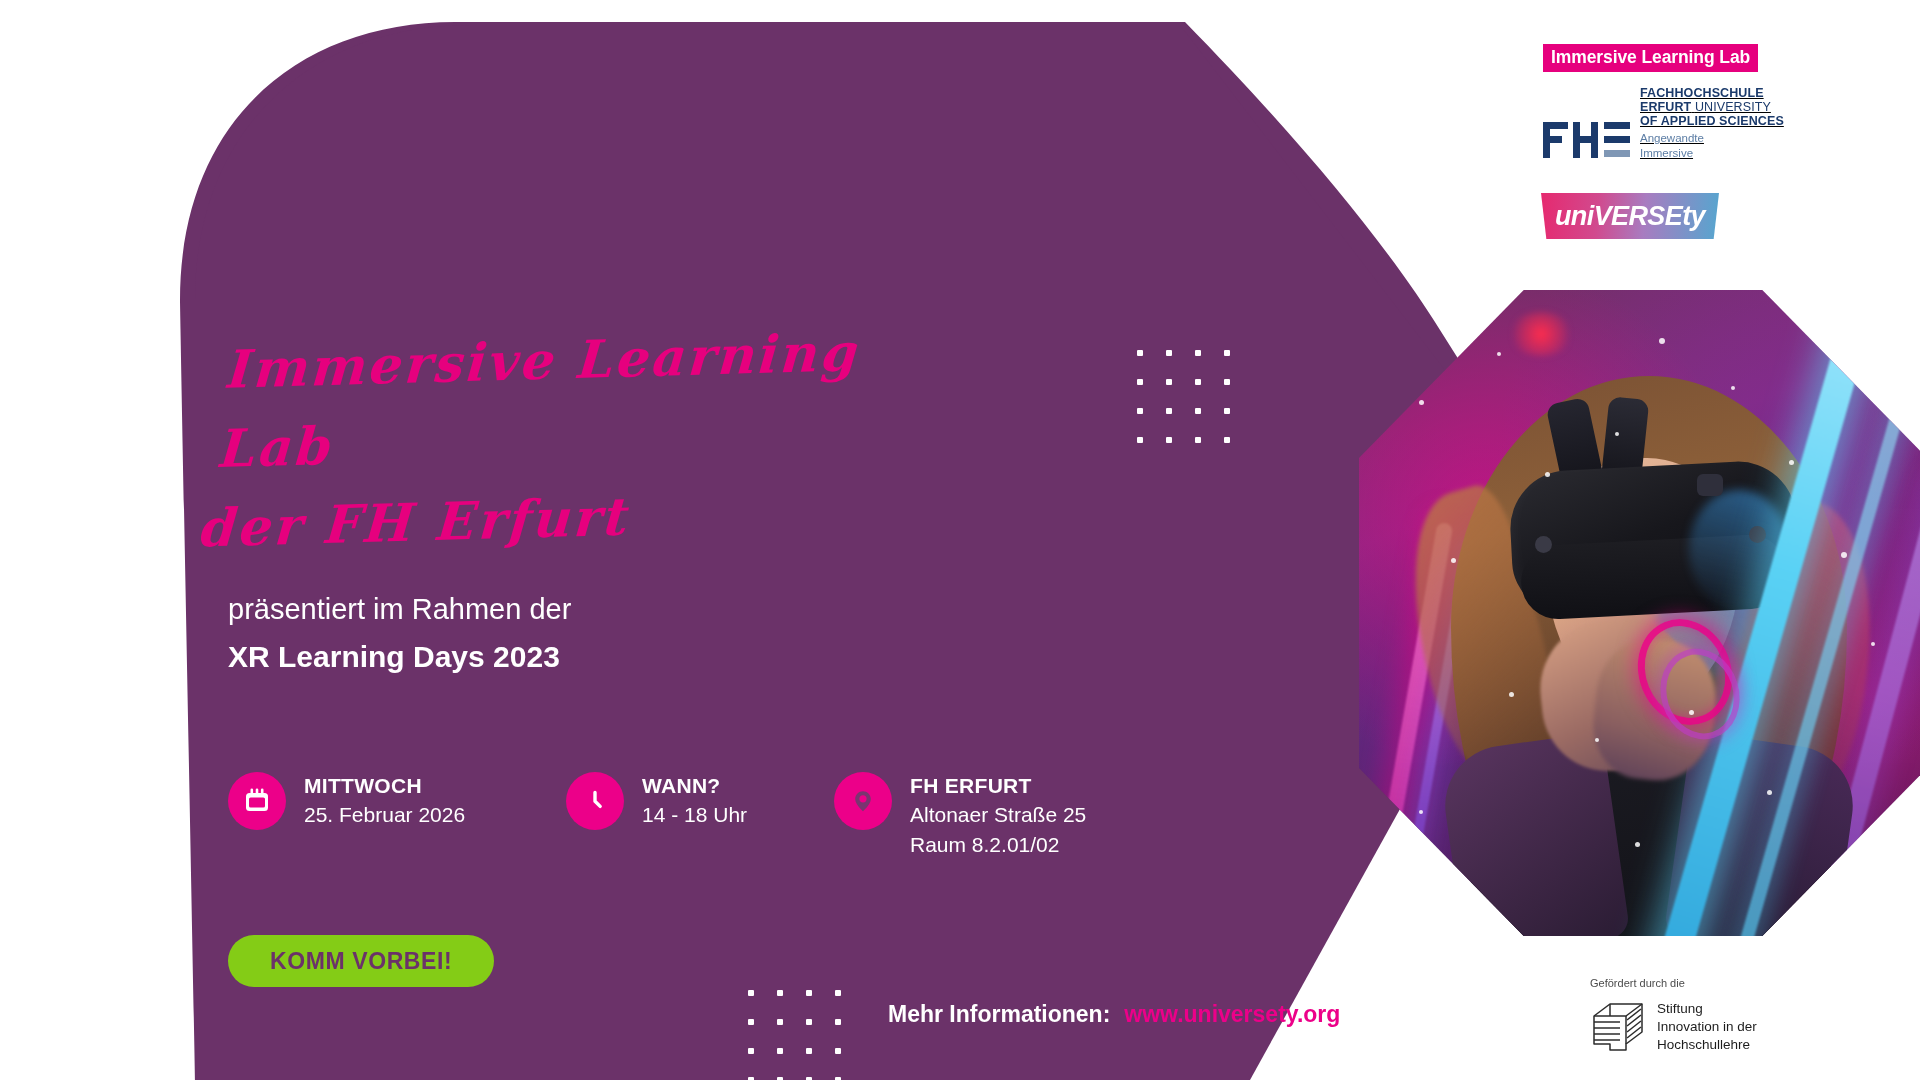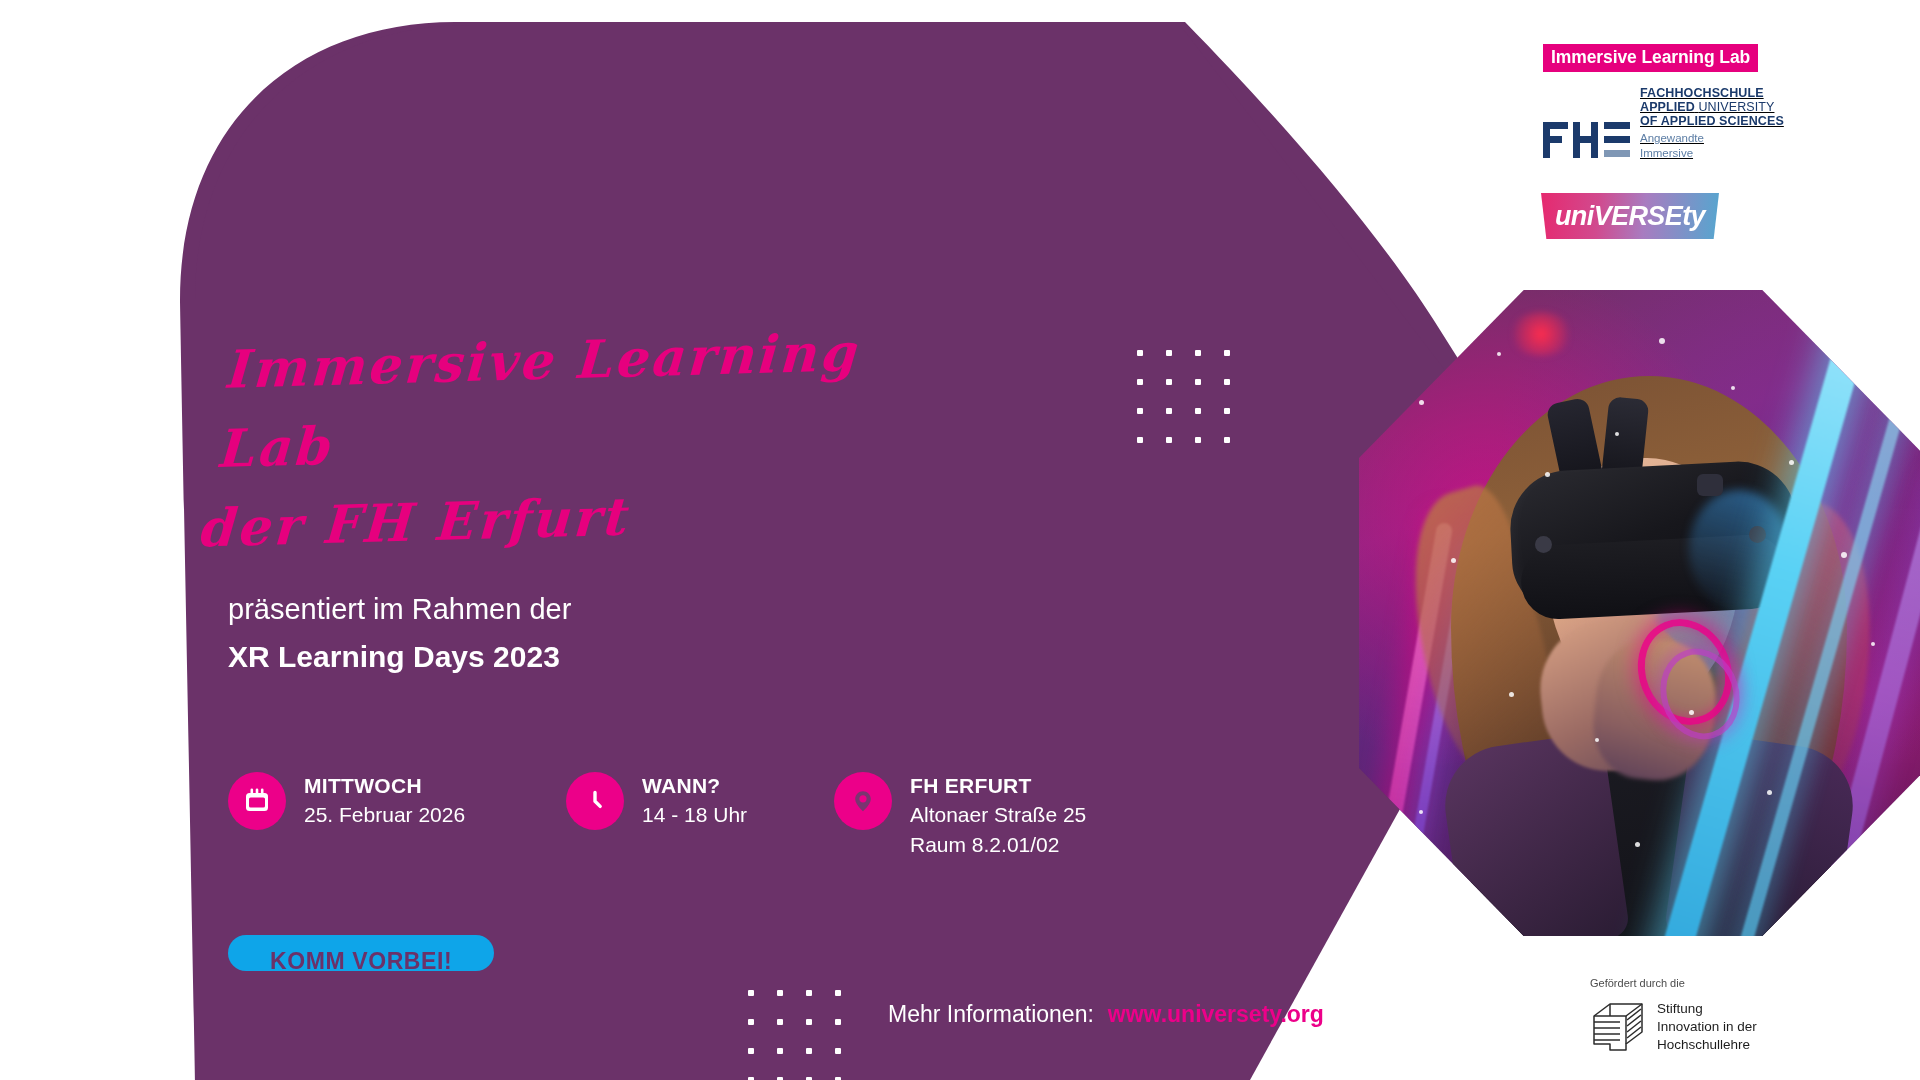--- a/index.html
+++ b/index.html
@@ -112,46 +112,46 @@
     font-size: 21px;
     font-weight: 400;
     line-height: 1.45;
     white-space: nowrap;
   }
 
   
   .cta {
     position: absolute;
     left: 0; top: 935px;
-    background: #0ea5e9;
+    background: #84cc16;
     color: #6b3269;
     border: none;
     border-radius: 40px;
     padding: 0 42px;
-    height: 36px;
+    height: 52px;
     line-height: 52px;
     font-family: "Liberation Sans", sans-serif;
     font-size: 23px;
     font-weight: 700;
     letter-spacing: 0.6px;
     text-transform: uppercase;
     cursor: pointer;
   }
 
   
   .more-info {
     position: absolute;
     left: 888px; top: 1001px;
     display: flex; align-items: baseline;
     z-index: 6;
   }
   .more-label {
     color: #ffffff;
     font-size: 23px;
-    font-weight: 400;
+    font-weight: 700;
   }
   .more-url {
     color: #ec0089;
     font-size: 23px;
     font-weight: 700;
     margin-left: 14px;
     text-decoration: none;
   }
 
   
@@ -688,21 +688,21 @@
         <rect x="30" y="3" width="7" height="36" fill="#1b3a6b"></rect>
         <rect x="30" y="17" width="25" height="7" fill="#1b3a6b"></rect>
         <rect x="48" y="3" width="7" height="36" fill="#1b3a6b"></rect>
 
         <rect x="61" y="3" width="26" height="7" fill="#1b3a6b"></rect>
         <rect x="61" y="17" width="26" height="7" fill="#1b3a6b"></rect>
         <rect x="61" y="31" width="26" height="7" fill="#7f97b5"></rect>
       </svg>
       <div class="fhe-text">
         <div class="fhe-l1">FACHHOCHSCHULE</div>
-        <div class="fhe-l2"><b>APPLIED</b> <span>UNIVERSITY</span></div>
+        <div class="fhe-l2"><b>ERFURT</b> <span>UNIVERSITY</span></div>
         <div class="fhe-l3">OF APPLIED SCIENCES</div>
         <div class="fhe-sub">
           <div>Angewandte</div>
           <div>Immersive</div>
         </div>
       </div>
     </div>
   </div>
 
   <div class="logo-uni">

